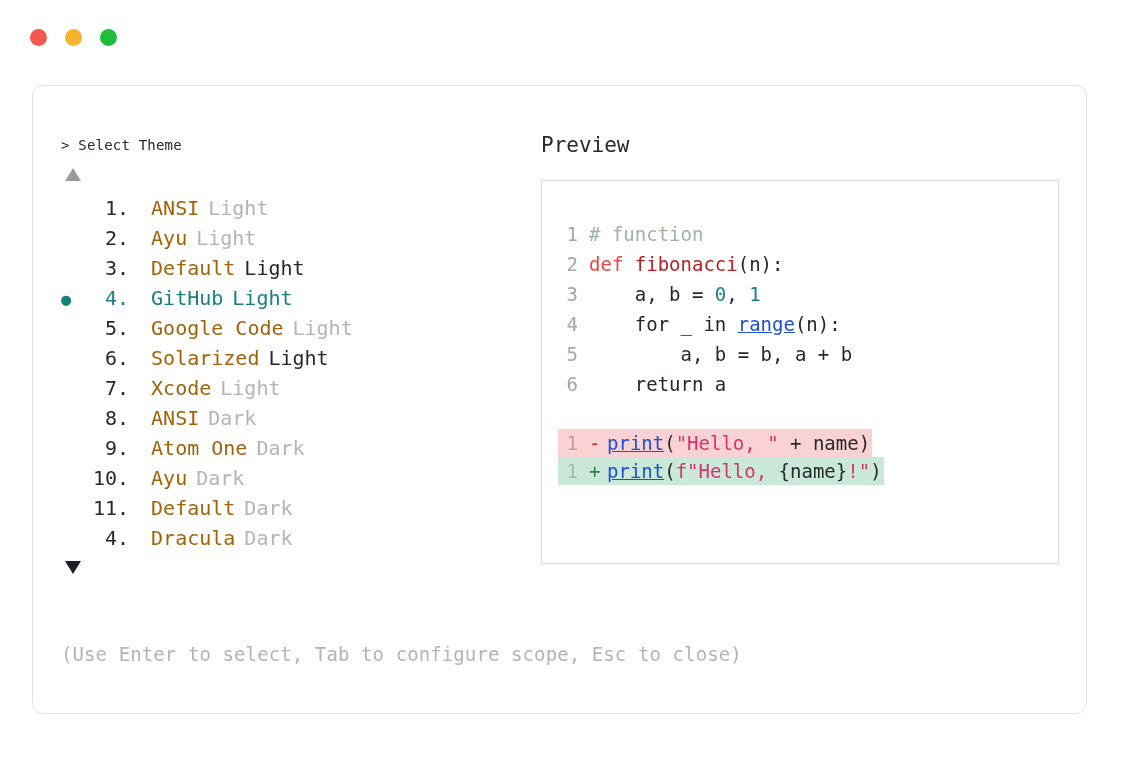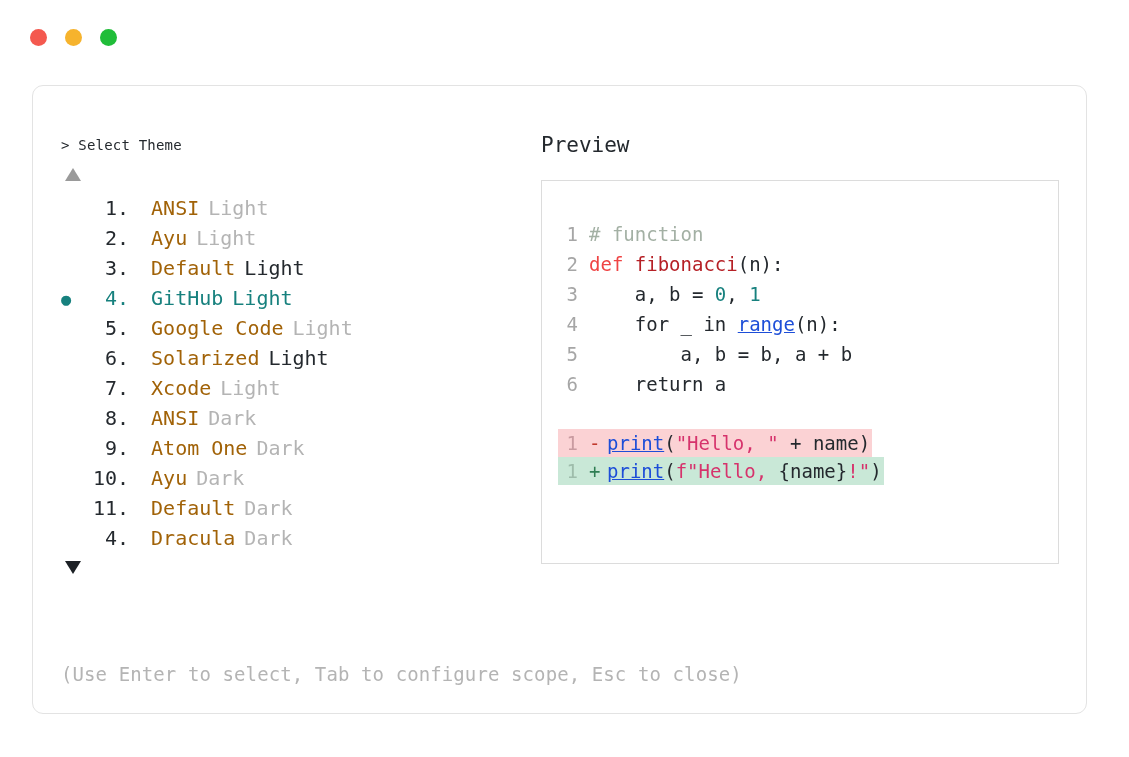--- a/index.html
+++ b/index.html
@@ -135,21 +135,21 @@
     color: #17817e;
   }
   .row-variant.plain {
     color: #24292e;
   }
 
   
   .hint {
     position: absolute;
     left: 28px;
-    bottom: 28px;
+    bottom: 48px;
     font-size: 19px;
     color: #b4b4b4;
     white-space: pre;
     letter-spacing: 0.1px;
   }
 
   
   .right-pane {
     position: absolute;
     left: 508px;

